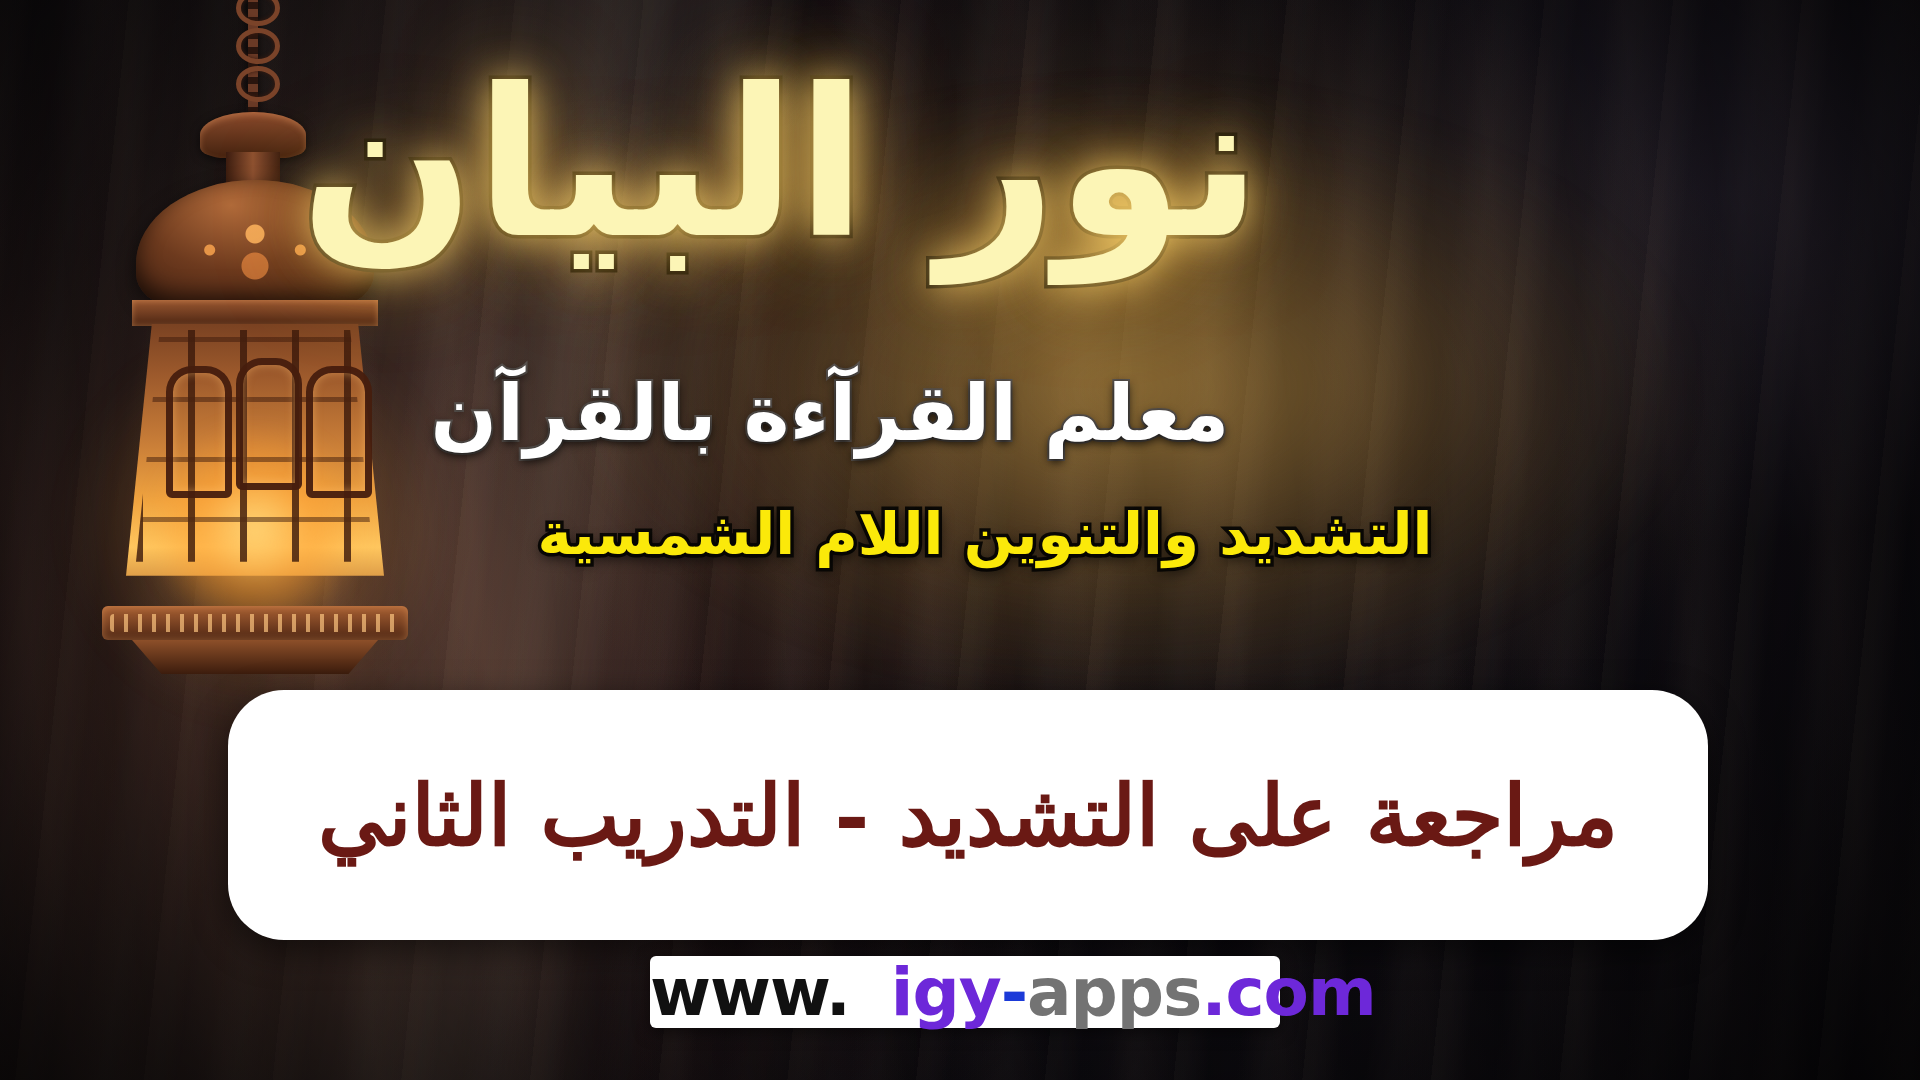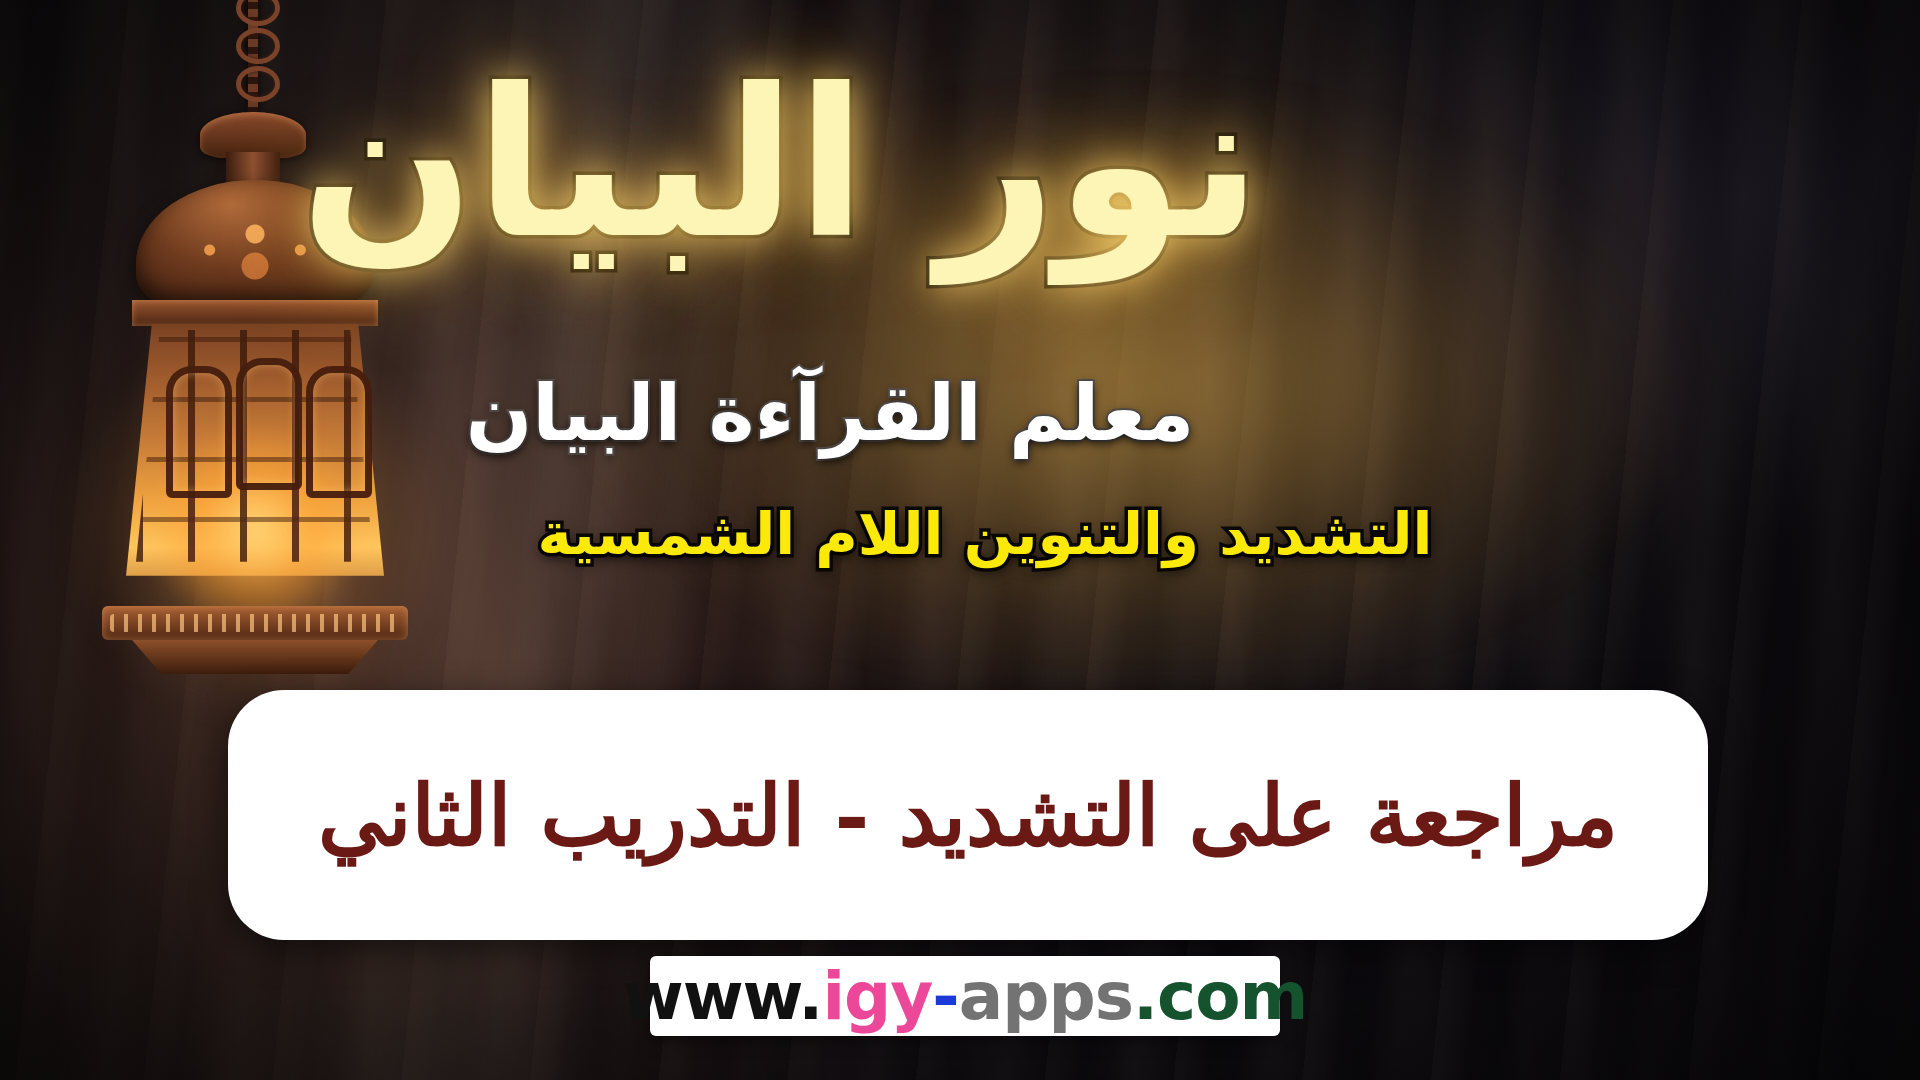--- a/index.html
+++ b/index.html
@@ -127,31 +127,31 @@
     background:#ffffff;border-radius:56px;
     box-shadow:0 10px 34px rgba(0,0,0,.55);
     display:flex;align-items:center;justify-content:center;
   }
   .white-box-text{
     direction:rtl;font-family:"DejaVu Serif","Liberation Serif",serif;
     font-size:84px;font-weight:bold;color:#6a1914;text-align:center;
     padding:0 60px;line-height:1.25;
   }
   .url-badge{
-    position:absolute;left:650px;top:956px;width:630px;height:80px;
+    position:absolute;left:650px;top:956px;width:630px;height:72px;
     background:#ffffff;border-radius:6px;
-    display:flex;align-items:center;justify-content:center;gap:0;
+    display:flex;align-items:center;justify-content:space-between;gap:0;
     box-shadow:0 4px 16px rgba(0,0,0,.5);
   }
   .url-badge span{font-family:"DejaVu Sans","Liberation Sans",sans-serif;font-size:66px;font-weight:bold;letter-spacing:-1px;}
   .u-www{color:#111111;}
-  .u-igy{color:#ec4899;}
+  .u-igy{color:#6d28d9;margin-left:41px;}
   .u-dash{color:#1b3ad8;}
   .u-apps{color:#737373;}
-  .u-com{color:#14532d;}
+  .u-com{color:#6d28d9;}
 </style>
 </head>
 <body>
 
 <div id="stage">
 
   <div class="bg-base"></div>
   <div class="folds"></div>
   <div class="folds2"></div>
   <div class="sheen"></div>
@@ -178,21 +178,21 @@
     <div class="arch a3"></div>
     <div class="foot"></div>
     <div class="foot-dots"></div>
     <div class="base2"></div>
   </div>
 
   <div class="content">
 
     <div class="main-title">نور البيان</div>
 
-    <div class="subtitle">معلم القرآءة البيان</div>
+    <div class="subtitle">معلم القرآءة بالقرآن</div>
 
     <div class="lesson-title">التشديد والتنوين اللام الشمسية</div>
 
     <div class="white-box">
       <div class="white-box-text">مراجعة على التشديد - التدريب الثاني</div>
     </div>
 
     <div class="url-badge">
       <span class="u-www">www.</span>
       <span class="u-igy">igy</span>

